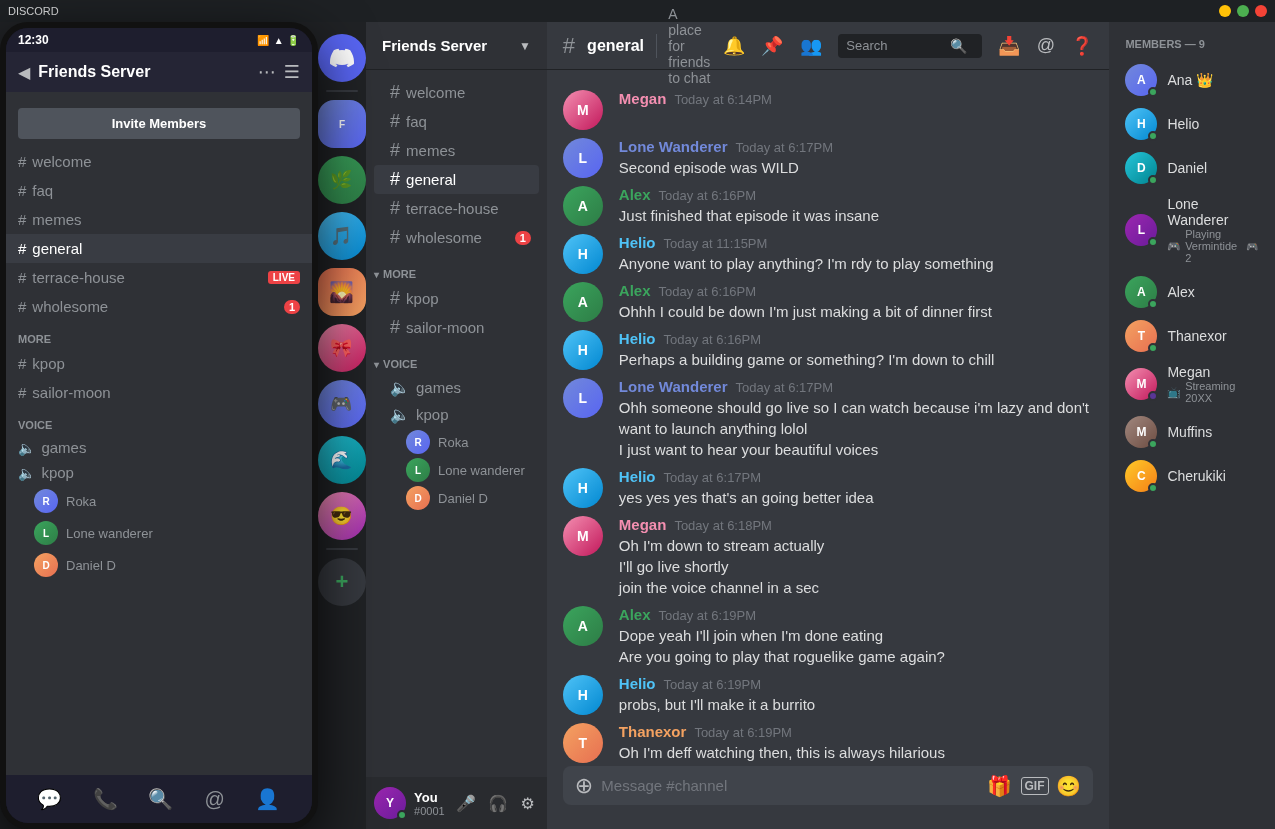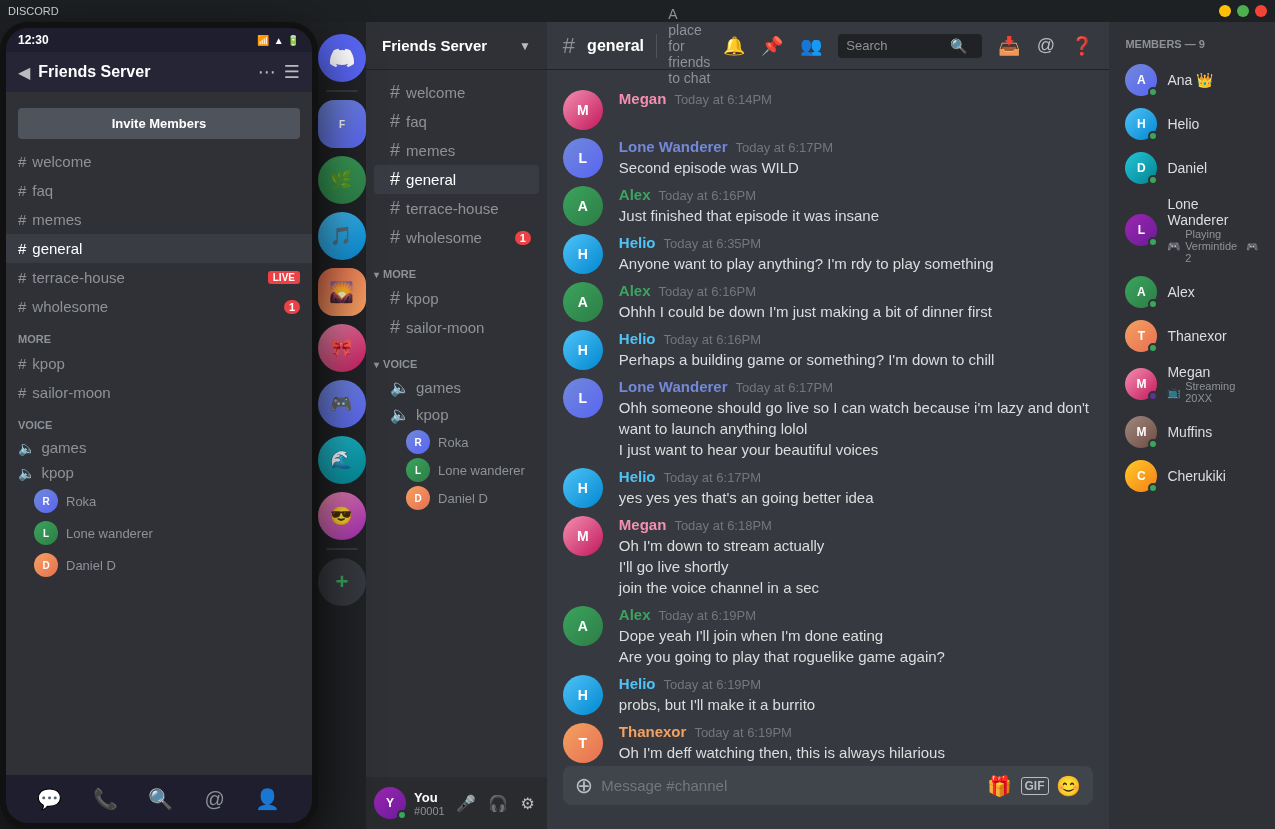--- a/index.html
+++ b/index.html
@@ -708,21 +708,21 @@
           </div>
           <div class="message-text">Just finished that episode it was insane</div>
         </div>
       </div>
 
       <div class="message-group">
         <div class="avatar av-blue">H</div>
         <div class="message-content">
           <div class="message-header">
             <span class="message-author" style="color:#4fc3f7;">Helio</span>
-            <span class="message-time">Today at 6:35PM</span>
+            <span class="message-time">Today at 11:15PM</span>
           </div>
           <div class="message-text">Anyone want to play anything? I'm rdy to play something</div>
         </div>
       </div>
 
       <div class="message-group">
         <div class="avatar av-green">A</div>
         <div class="message-content">
           <div class="message-header">
             <span class="message-author" style="color:#3ba55d;">Alex</span>

